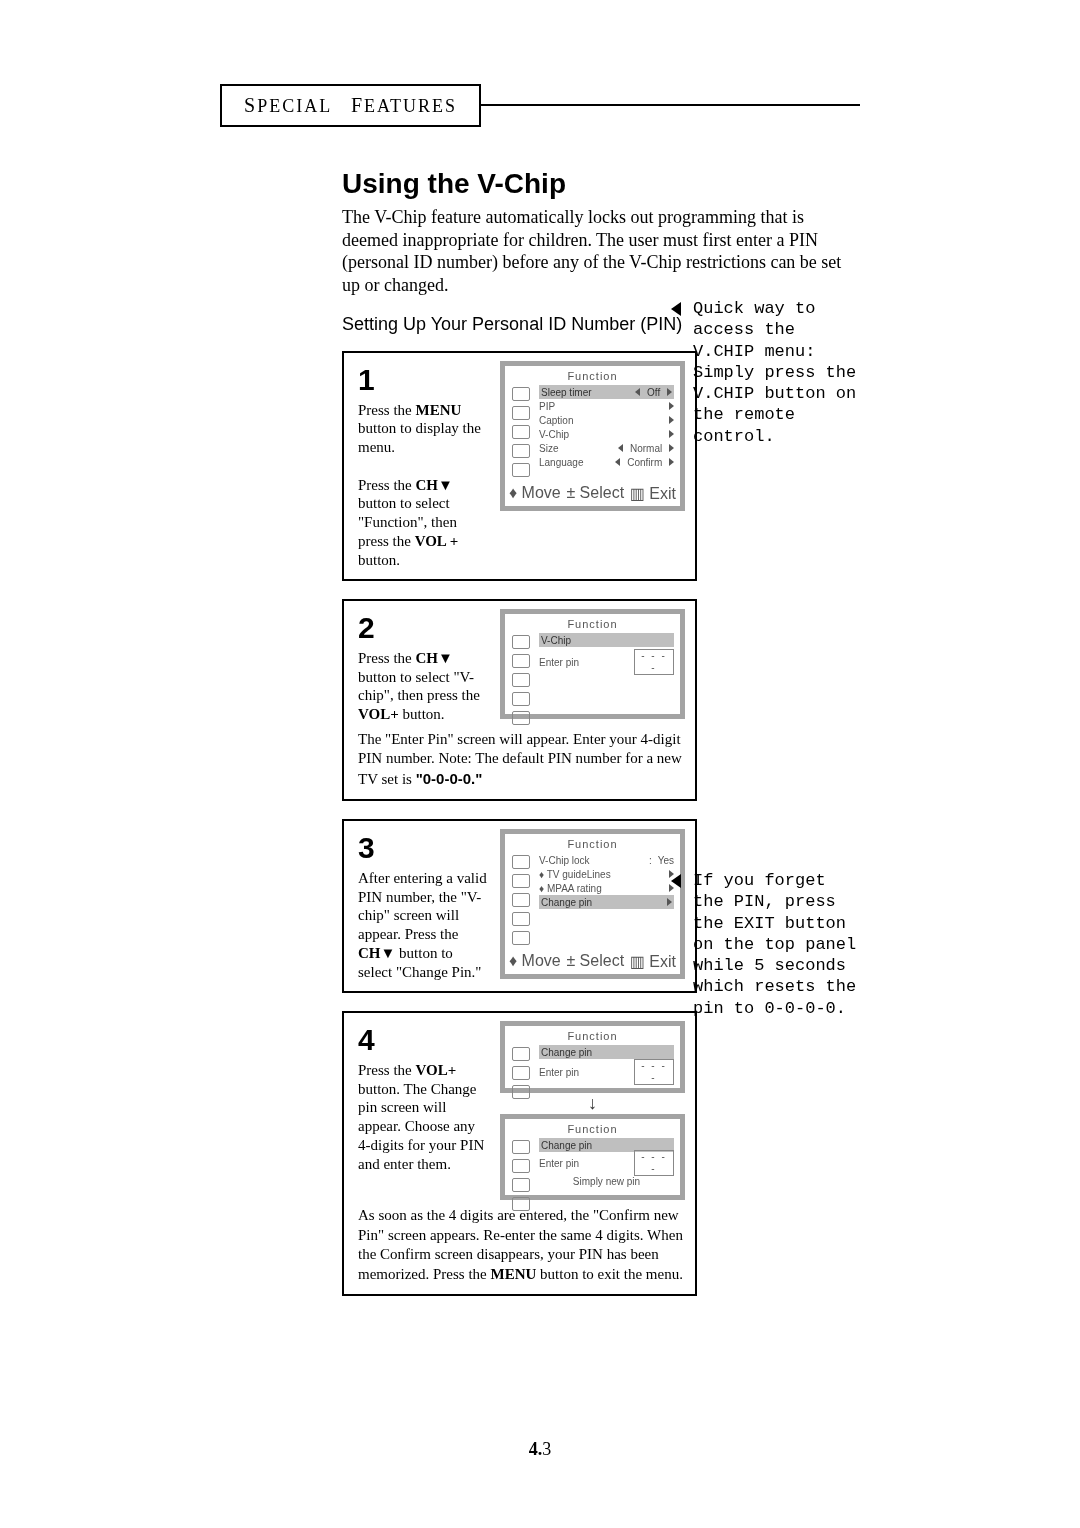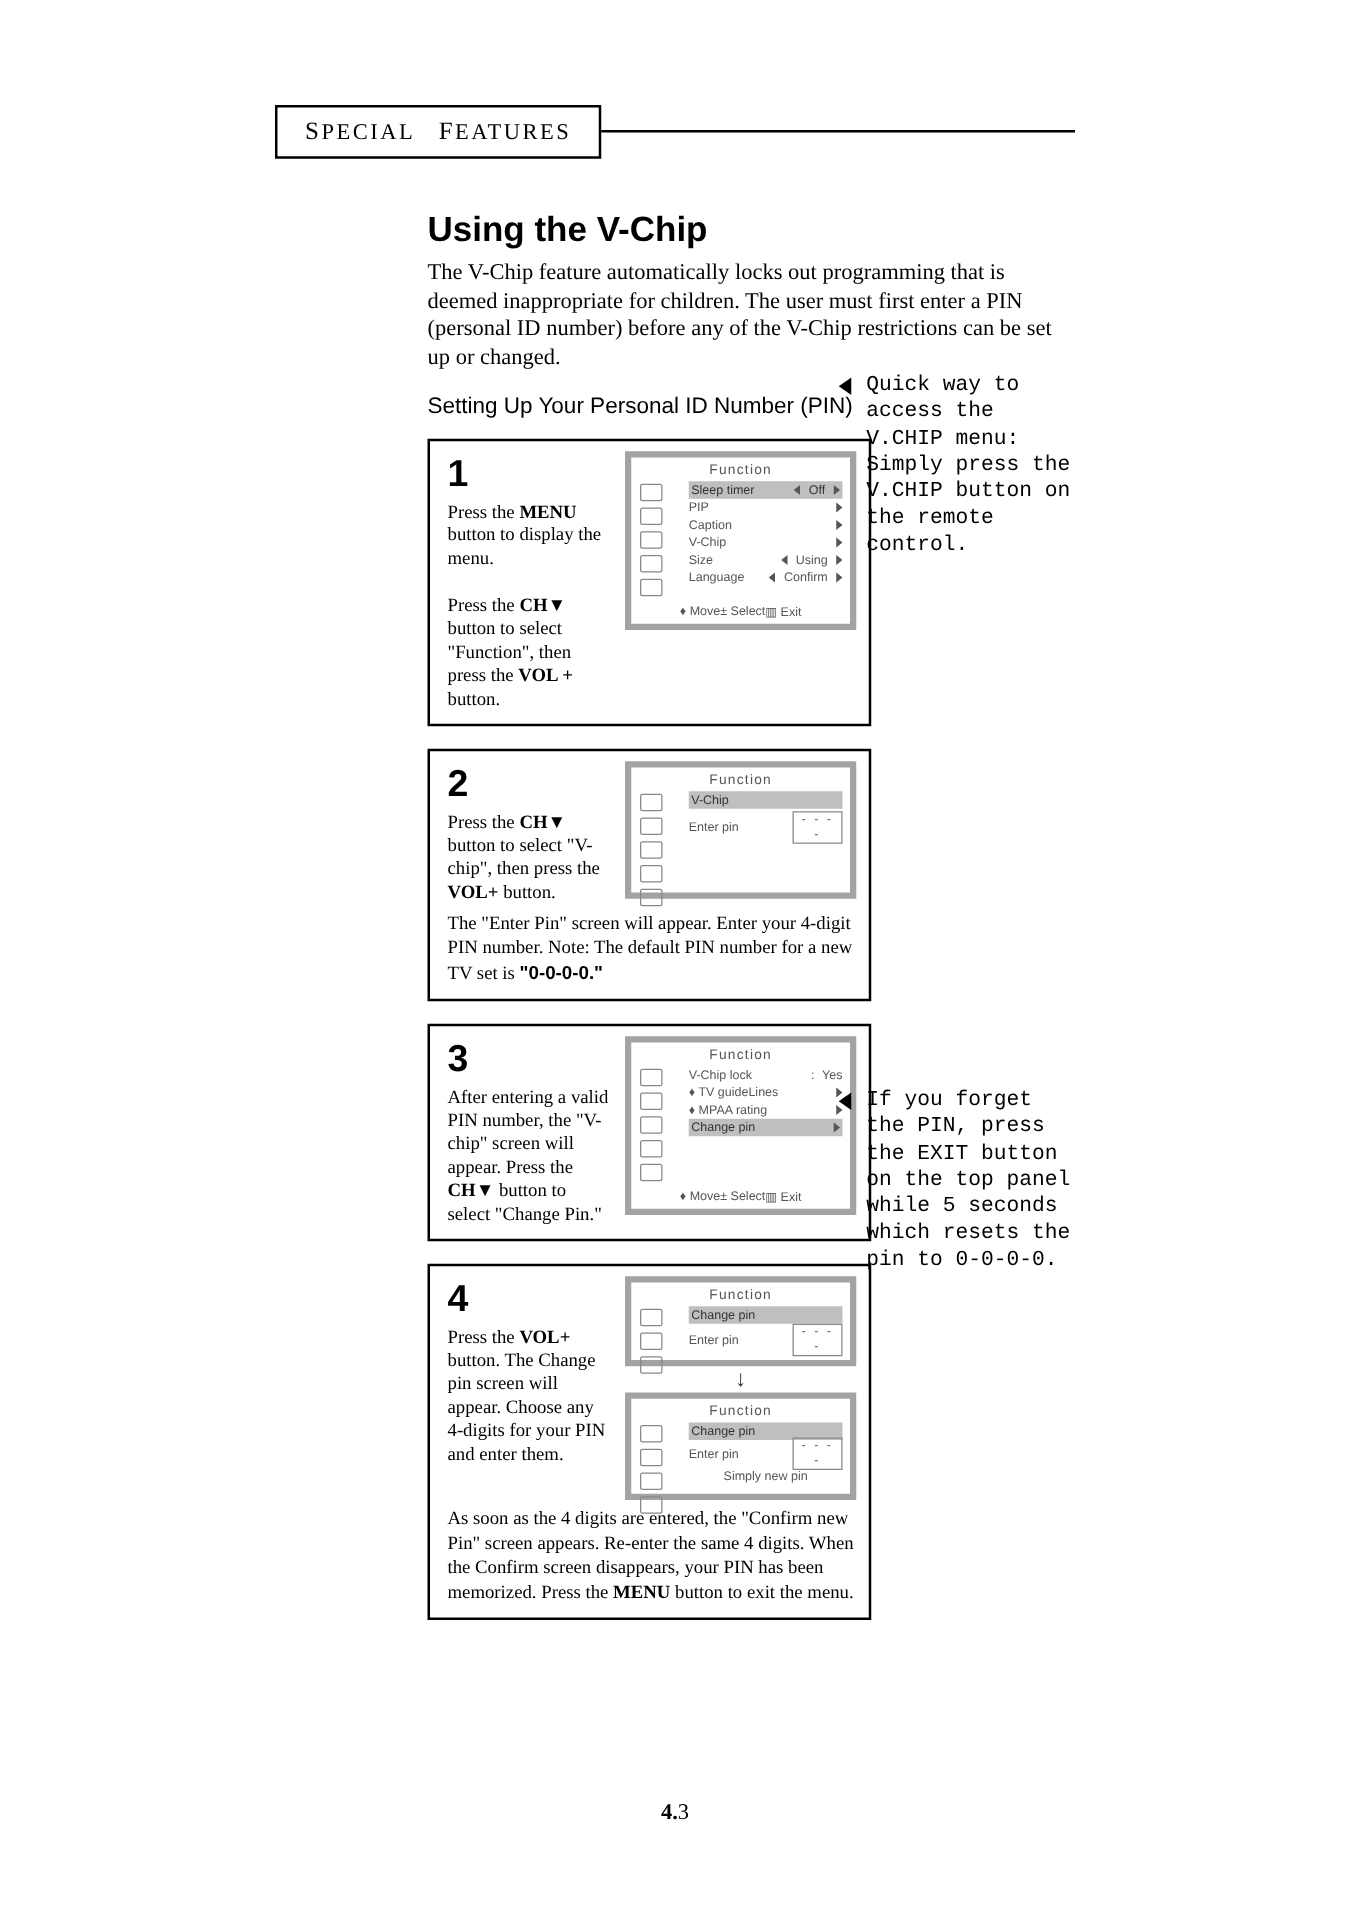--- a/index.html
+++ b/index.html
@@ -12,31 +12,31 @@
   .title{font-family:Arial,Helvetica,sans-serif;font-weight:700;font-size:28px;margin:0 0 6px}
   .intro{font-family:Georgia,serif;font-size:18px;line-height:1.25;margin:0 0 18px;max-width:770px}
   .subheading{font-family:Arial,Helvetica,sans-serif;font-weight:400;font-size:18px;margin:0 0 16px}
   .row{position:relative;width:100%;margin-bottom:18px;min-height:0}
   .step{border:2px solid #000;padding:8px 10px 10px 14px;display:flex;gap:10px;align-items:flex-start;box-sizing:border-box}
   .step-left{width:158px;font-family:Georgia,serif;font-size:15px;line-height:1.25}
   .step-num{font-family:Arial,Helvetica,sans-serif;font-weight:700;font-size:30px;display:block;margin:0 0 2px}
   .step-right{flex:1}
   .osd{border:5px solid #a3a3a3;background:#fff;font-family:Arial,Helvetica,sans-serif;font-size:10px;color:#555;width:185px;box-sizing:border-box}
   .osd-title{text-align:center;font-size:11px;letter-spacing:1px;padding:4px 0 1px}
-  .osd-body{display:flex;gap:20px;padding:2px 6px 4px}
+  .osd-body{display:flex;gap:8px;padding:2px 6px 4px}
   .osd-icons{width:20px;display:flex;flex-direction:column;gap:5px;align-items:center;padding-top:2px}
   .osd-icons span{display:block;width:16px;height:12px;border:1px solid #888;border-radius:2px}
   .osd-content{flex:1}
   .osd-row{display:flex;justify-content:space-between;align-items:center;height:14px}
   .osd-row.hl{background:#bfbfbf;color:#333;padding:0 2px}
   .osd-val{display:inline-flex;align-items:center;gap:2px}
   .tri{display:inline-block;width:0;height:0;border-top:4px solid transparent;border-bottom:4px solid transparent}
   .tri-r{border-left:5px solid #555}
   .tri-l{border-right:5px solid #555}
-  .osd-foot{display:flex;justify-content:center;font-size:10px;padding:3px 4px;color:#555}
+  .osd-foot{display:flex;justify-content:space-between;font-size:16px;padding:3px 4px;color:#555}
   .pinbox{display:inline-block;border:1px solid #888;padding:0 4px;letter-spacing:2px;font-size:10px;line-height:12px;text-align:center;width:30px}
   .step-note{font-family:Georgia,serif;font-size:15px;line-height:1.3;margin-top:6px}
   .side-note{position:absolute;left:583px;right:110px;font-family:Liberation Mono, monospace;font-size:17px;line-height:1.25}
   .side-note .arrow{position:absolute;left:-22px;top:4px;width:0;height:0;border-top:7px solid transparent;border-bottom:7px solid transparent;border-right:10px solid #000}
   .down-arrow{text-align:center;font-size:18px;color:#333}
   .pgnum{position:absolute;left:0;right:0;bottom:68px;text-align:center;font-family:Georgia,serif;font-size:18px}
   .pgnum .b{font-weight:700}
   .bold{font-weight:700}
 </style>
 </head>
@@ -88,21 +88,21 @@
                 <div class="osd-row">
                     <span>Caption</span>
                     <span class="tri tri-r"></span>
                   </div>
                 <div class="osd-row">
                     <span>V-Chip</span>
                     <span class="tri tri-r"></span>
                   </div>
                 <div class="osd-row">
                     <span>Size</span>
-                    <span class="osd-val"><span class="tri tri-l"></span>&nbsp;<span>Using</span>&nbsp;<span class="tri tri-r"></span></span>
+                    <span class="osd-val"><span class="tri tri-l"></span>&nbsp;<span>Normal</span>&nbsp;<span class="tri tri-r"></span></span>
                   </div>
                 <div class="osd-row">
                     <span>Language</span>
                     <span class="osd-val"><span class="tri tri-l"></span>&nbsp;<span>Confirm</span>&nbsp;<span class="tri tri-r"></span></span>
                   </div>
               </div>
             </div>
             <div class="osd-foot">
               <span>♦ Move</span>
               <span>± Select</span>

